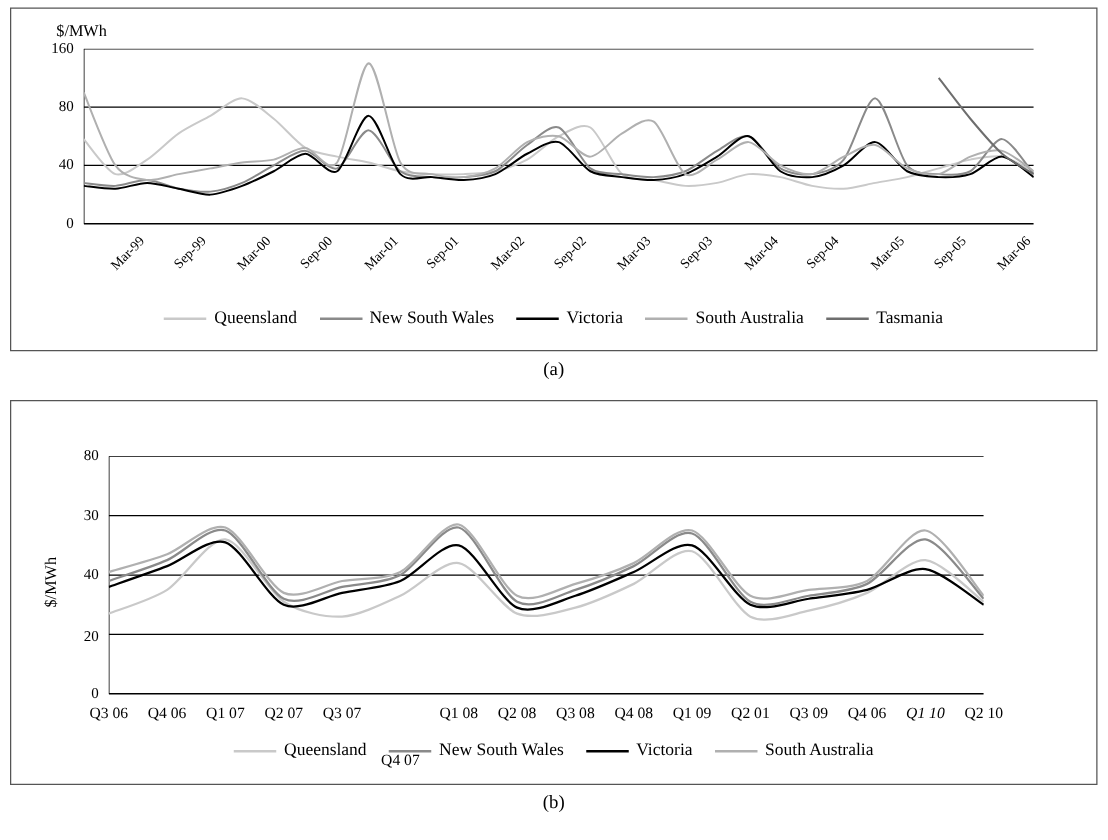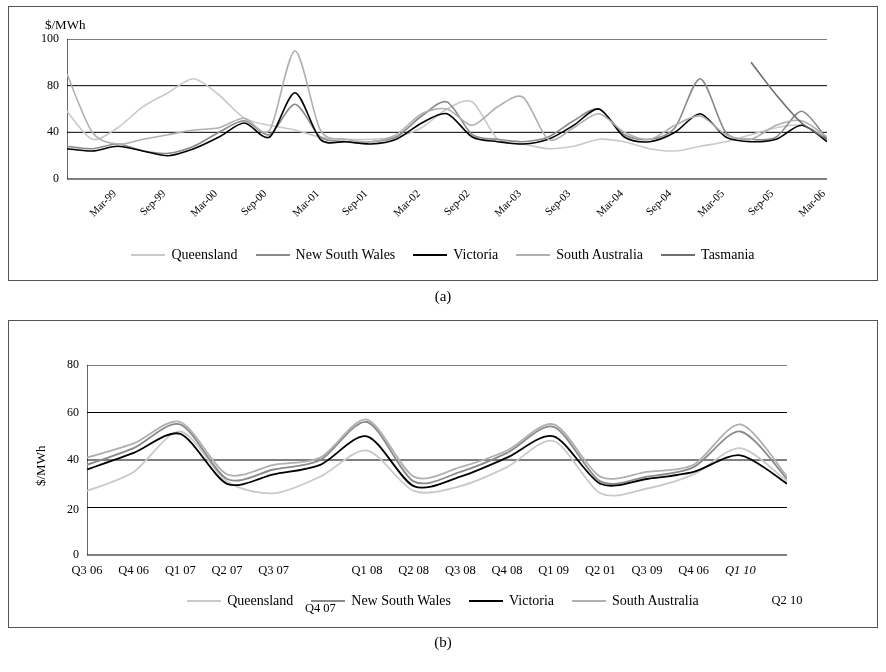--- a/index.html
+++ b/index.html
@@ -49,21 +49,21 @@
           <line x1="0" x2="0" y1="0" y2="140" stroke="#000000" stroke-width="1.2"></line>
           <path d="M 0.0 72.3 C 3.5 76.3, 18.2 98.0, 25.3 100.3 C 32.4 102.6, 43.6 93.2, 50.7 88.7 C 57.8 84.1, 68.9 72.6, 76.0 67.7 C 83.1 62.8, 94.2 57.6, 101.3 53.7 C 108.4 49.7, 119.6 39.3, 126.7 39.7 C 133.8 40.0, 144.9 50.4, 152.0 56.0 C 159.1 61.6, 170.2 75.1, 177.3 79.3 C 184.4 83.6, 195.6 84.7, 202.7 86.3 C 209.8 88.0, 220.9 89.4, 228.0 91.0 C 235.1 92.6, 246.2 96.7, 253.3 98.0 C 260.4 99.3, 271.6 100.0, 278.7 100.3 C 285.8 100.7, 296.9 100.7, 304.0 100.3 C 311.1 100.0, 322.2 99.6, 329.3 98.0 C 336.4 96.4, 347.6 92.6, 354.7 88.7 C 361.8 84.7, 372.9 73.6, 380.0 70.0 C 387.1 66.4, 398.2 58.8, 405.3 63.0 C 412.4 67.2, 423.6 94.5, 430.7 100.3 C 437.8 106.2, 448.9 103.7, 456.0 105.0 C 463.1 106.3, 474.2 109.3, 481.3 109.7 C 488.4 110.0, 499.6 108.6, 506.7 107.3 C 513.8 106.0, 524.9 101.0, 532.0 100.3 C 539.1 99.7, 550.2 101.4, 557.3 102.7 C 564.4 104.0, 575.6 108.4, 582.7 109.7 C 589.8 111.0, 600.9 112.3, 608.0 112.0 C 615.1 111.7, 626.2 108.6, 633.3 107.3 C 640.4 106.0, 651.6 104.3, 658.7 102.7 C 665.8 101.0, 676.9 97.6, 684.0 95.7 C 691.1 93.7, 702.2 90.0, 709.3 88.7 C 716.4 87.4, 727.6 85.0, 734.7 86.3 C 741.8 87.6, 756.5 96.4, 760.0 98.0" fill="none" stroke="#c9c9c9" stroke-width="1.6" stroke-linejoin="round"></path>
           <path d="M 0.0 107.3 C 3.5 107.7, 18.2 110.0, 25.3 109.7 C 32.4 109.3, 43.6 104.7, 50.7 105.0 C 57.8 105.3, 68.9 110.7, 76.0 112.0 C 83.1 113.3, 94.2 115.0, 101.3 114.3 C 108.4 113.7, 119.6 110.3, 126.7 107.3 C 133.8 104.4, 144.9 96.9, 152.0 93.3 C 159.1 89.7, 170.2 81.3, 177.3 81.7 C 184.4 82.0, 195.6 98.0, 202.7 95.7 C 209.8 93.4, 220.9 65.0, 228.0 65.3 C 235.1 65.7, 246.2 92.8, 253.3 98.0 C 260.4 103.2, 271.6 102.0, 278.7 102.7 C 285.8 103.3, 296.9 103.3, 304.0 102.7 C 311.1 102.0, 322.2 101.6, 329.3 98.0 C 336.4 94.4, 347.6 81.9, 354.7 77.0 C 361.8 72.1, 372.9 60.4, 380.0 63.0 C 387.1 65.6, 398.2 90.4, 405.3 95.7 C 412.4 100.9, 423.6 99.4, 430.7 100.3 C 437.8 101.3, 448.9 103.0, 456.0 102.7 C 463.1 102.3, 474.2 100.9, 481.3 98.0 C 488.4 95.1, 499.6 85.6, 506.7 81.7 C 513.8 77.7, 524.9 68.0, 532.0 70.0 C 539.1 72.0, 550.2 91.4, 557.3 95.7 C 564.4 99.9, 575.6 101.3, 582.7 100.3 C 589.8 99.4, 600.9 97.2, 608.0 88.7 C 615.1 80.2, 626.2 39.0, 633.3 39.7 C 640.4 40.3, 651.6 84.8, 658.7 93.3 C 665.8 101.8, 676.9 99.7, 684.0 100.3 C 691.1 101.0, 702.2 101.9, 709.3 98.0 C 716.4 94.1, 727.6 72.0, 734.7 72.3 C 741.8 72.7, 756.5 96.4, 760.0 100.3" fill="none" stroke="#8a8a8a" stroke-width="1.6" stroke-linejoin="round"></path>
           <path d="M 0.0 109.7 C 3.5 110.0, 18.2 112.3, 25.3 112.0 C 32.4 111.7, 43.6 107.3, 50.7 107.3 C 57.8 107.3, 68.9 110.7, 76.0 112.0 C 83.1 113.3, 94.2 117.0, 101.3 116.7 C 108.4 116.3, 119.6 112.3, 126.7 109.7 C 133.8 107.1, 144.9 101.6, 152.0 98.0 C 159.1 94.4, 170.2 84.0, 177.3 84.0 C 184.4 84.0, 195.6 102.2, 202.7 98.0 C 209.8 93.8, 220.9 53.3, 228.0 53.7 C 235.1 54.0, 246.2 93.5, 253.3 100.3 C 260.4 107.2, 271.6 102.0, 278.7 102.7 C 285.8 103.3, 296.9 105.3, 304.0 105.0 C 311.1 104.7, 322.2 103.3, 329.3 100.3 C 336.4 97.4, 347.6 87.6, 354.7 84.0 C 361.8 80.4, 372.9 72.7, 380.0 74.7 C 387.1 76.6, 398.2 94.1, 405.3 98.0 C 412.4 101.9, 423.6 101.7, 430.7 102.7 C 437.8 103.6, 448.9 105.3, 456.0 105.0 C 463.1 104.7, 474.2 102.9, 481.3 100.3 C 488.4 97.7, 499.6 90.6, 506.7 86.3 C 513.8 82.1, 524.9 68.4, 532.0 70.0 C 539.1 71.6, 550.2 93.4, 557.3 98.0 C 564.4 102.6, 575.6 103.3, 582.7 102.7 C 589.8 102.0, 600.9 97.3, 608.0 93.3 C 615.1 89.4, 626.2 74.0, 633.3 74.7 C 640.4 75.3, 651.6 94.1, 658.7 98.0 C 665.8 101.9, 676.9 102.3, 684.0 102.7 C 691.1 103.0, 702.2 102.6, 709.3 100.3 C 716.4 98.0, 727.6 86.0, 734.7 86.3 C 741.8 86.7, 756.5 100.4, 760.0 102.7" fill="none" stroke="#000000" stroke-width="1.6" stroke-linejoin="round"></path>
           <path d="M 0.0 35.0 C 3.5 43.2, 18.2 83.5, 25.3 93.3 C 32.4 103.1, 43.6 104.0, 50.7 105.0 C 57.8 106.0, 68.9 101.6, 76.0 100.3 C 83.1 99.0, 94.2 97.0, 101.3 95.7 C 108.4 94.4, 119.6 92.0, 126.7 91.0 C 133.8 90.0, 144.9 90.3, 152.0 88.7 C 159.1 87.0, 170.2 79.0, 177.3 79.3 C 184.4 79.7, 195.6 100.5, 202.7 91.0 C 209.8 81.5, 220.9 11.7, 228.0 11.7 C 235.1 11.7, 246.2 78.6, 253.3 91.0 C 260.4 103.4, 271.6 98.7, 278.7 100.3 C 285.8 102.0, 296.9 103.3, 304.0 102.7 C 311.1 102.0, 322.2 99.6, 329.3 95.7 C 336.4 91.7, 347.6 78.3, 354.7 74.7 C 361.8 71.1, 372.9 68.4, 380.0 70.0 C 387.1 71.6, 398.2 86.7, 405.3 86.3 C 412.4 86.0, 423.6 71.6, 430.7 67.7 C 437.8 63.7, 448.9 53.8, 456.0 58.3 C 463.1 62.9, 474.2 96.1, 481.3 100.3 C 488.4 104.6, 499.6 92.3, 506.7 88.7 C 513.8 85.1, 524.9 74.0, 532.0 74.7 C 539.1 75.3, 550.2 89.7, 557.3 93.3 C 564.4 96.9, 575.6 101.3, 582.7 100.3 C 589.8 99.4, 600.9 89.6, 608.0 86.3 C 615.1 83.1, 626.2 75.7, 633.3 77.0 C 640.4 78.3, 651.6 92.4, 658.7 95.7 C 665.8 98.9, 676.9 101.6, 684.0 100.3 C 691.1 99.0, 702.2 88.9, 709.3 86.3 C 716.4 83.7, 727.6 80.0, 734.7 81.7 C 741.8 83.3, 756.5 95.7, 760.0 98.0" fill="none" stroke="#b0b0b0" stroke-width="1.6" stroke-linejoin="round"></path>
           <path d="M 684.0 23.3 C 687.5 27.9, 702.2 47.5, 709.3 56.0 C 716.4 64.5, 727.6 77.8, 734.7 84.0 C 741.8 90.2, 756.5 98.0, 760.0 100.3" fill="none" stroke="#6e6e6e" stroke-width="1.6" stroke-linejoin="round"></path>
         </svg>
         <div class="tick-label" style="left: -42px; width: 34px; top: 132px;">0</div>
         <div class="tick-label" style="left: -42px; width: 34px; top: 85.3333px;">40</div>
         <div class="tick-label" style="left: -42px; width: 34px; top: 38.6667px;">80</div>
-        <div class="tick-label" style="left: -42px; width: 34px; top: -8px;">100</div>
+        <div class="tick-label" style="left: -42px; width: 34px; top: -8px;">160</div>
         <div class="xcat-a" style="left: 10px; top: 148px;">Mar-99</div>
         <div class="xcat-a" style="left: 60.6667px; top: 148px;">Sep-99</div>
         <div class="xcat-a" style="left: 111.333px; top: 148px;">Mar-00</div>
         <div class="xcat-a" style="left: 162px; top: 148px;">Sep-00</div>
         <div class="xcat-a" style="left: 212.667px; top: 148px;">Mar-01</div>
         <div class="xcat-a" style="left: 263.333px; top: 148px;">Sep-01</div>
         <div class="xcat-a" style="left: 314px; top: 148px;">Mar-02</div>
         <div class="xcat-a" style="left: 364.667px; top: 148px;">Sep-02</div>
         <div class="xcat-a" style="left: 415.333px; top: 148px;">Mar-03</div>
         <div class="xcat-a" style="left: 466px; top: 148px;">Sep-03</div>
@@ -109,38 +109,38 @@
           <line x1="0" x2="700" y1="0" y2="0" stroke="#000000" stroke-width="1"></line>
           <line x1="0" x2="0" y1="0" y2="190" stroke="#000000" stroke-width="1.2"></line>
           <path d="M 0.0 125.9 C 6.5 123.2, 33.6 115.2, 46.7 106.9 C 59.7 98.6, 80.3 65.2, 93.3 66.5 C 106.4 67.8, 126.9 107.7, 140.0 116.4 C 153.1 125.0, 173.6 128.9, 186.7 128.3 C 199.7 127.6, 220.3 117.6, 233.3 111.6 C 246.4 105.6, 266.9 83.5, 280.0 85.5 C 293.1 87.5, 313.6 120.9, 326.7 125.9 C 339.7 130.9, 360.3 124.5, 373.3 121.1 C 386.4 117.8, 406.9 108.4, 420.0 102.1 C 433.1 95.8, 453.6 72.3, 466.7 76.0 C 479.7 79.7, 500.3 121.6, 513.3 128.3 C 526.4 134.9, 546.9 126.2, 560.0 123.5 C 573.1 120.8, 593.6 114.9, 606.7 109.3 C 619.7 103.6, 640.3 82.1, 653.3 83.1 C 666.4 84.1, 693.5 111.7, 700.0 116.4" fill="none" stroke="#c9c9c9" stroke-width="1.8" stroke-linejoin="round"></path>
           <path d="M 0.0 99.8 C 6.5 97.4, 33.6 88.8, 46.7 83.1 C 59.7 77.5, 80.3 55.1, 93.3 59.4 C 106.4 63.7, 126.9 107.7, 140.0 114.0 C 153.1 120.3, 173.6 107.2, 186.7 104.5 C 199.7 101.8, 220.3 101.7, 233.3 95.0 C 246.4 88.3, 266.9 54.0, 280.0 57.0 C 293.1 60.0, 313.6 109.4, 326.7 116.4 C 339.7 123.4, 360.3 110.9, 373.3 106.9 C 386.4 102.9, 406.9 94.2, 420.0 87.9 C 433.1 81.6, 453.6 57.8, 466.7 61.8 C 479.7 65.7, 500.3 109.4, 513.3 116.4 C 526.4 123.4, 546.9 113.6, 560.0 111.6 C 573.1 109.6, 593.6 108.4, 606.7 102.1 C 619.7 95.8, 640.3 64.8, 653.3 66.5 C 666.4 68.2, 693.5 107.3, 700.0 114.0" fill="none" stroke="#8a8a8a" stroke-width="1.8" stroke-linejoin="round"></path>
           <path d="M 0.0 104.5 C 6.5 102.2, 33.6 92.9, 46.7 87.9 C 59.7 82.9, 80.3 64.6, 93.3 68.9 C 106.4 73.2, 126.9 113.1, 140.0 118.8 C 153.1 124.4, 173.6 111.9, 186.7 109.3 C 199.7 106.6, 220.3 105.1, 233.3 99.8 C 246.4 94.4, 266.9 68.3, 280.0 71.3 C 293.1 74.2, 313.6 115.5, 326.7 121.1 C 339.7 126.8, 360.3 115.6, 373.3 111.6 C 386.4 107.6, 406.9 98.3, 420.0 92.6 C 433.1 87.0, 453.6 67.6, 466.7 71.3 C 479.7 74.9, 500.3 112.8, 513.3 118.8 C 526.4 124.7, 546.9 115.7, 560.0 114.0 C 573.1 112.3, 593.6 110.2, 606.7 106.9 C 619.7 103.5, 640.3 88.6, 653.3 90.3 C 666.4 91.9, 693.5 114.8, 700.0 118.8" fill="none" stroke="#000000" stroke-width="1.8" stroke-linejoin="round"></path>
           <path d="M 0.0 92.6 C 6.5 90.6, 33.6 83.4, 46.7 78.4 C 59.7 73.4, 80.3 52.7, 93.3 57.0 C 106.4 61.3, 126.9 103.3, 140.0 109.3 C 153.1 115.2, 173.6 102.1, 186.7 99.8 C 199.7 97.4, 220.3 98.9, 233.3 92.6 C 246.4 86.3, 266.9 52.0, 280.0 54.6 C 293.1 57.3, 313.6 105.0, 326.7 111.6 C 339.7 118.3, 360.3 105.8, 373.3 102.1 C 386.4 98.5, 406.9 91.5, 420.0 85.5 C 433.1 79.5, 453.6 55.7, 466.7 59.4 C 479.7 63.0, 500.3 105.0, 513.3 111.6 C 526.4 118.3, 546.9 108.5, 560.0 106.9 C 573.1 105.2, 593.6 106.4, 606.7 99.8 C 619.7 93.1, 640.3 57.7, 653.3 59.4 C 666.4 61.0, 693.5 104.3, 700.0 111.6" fill="none" stroke="#b0b0b0" stroke-width="1.8" stroke-linejoin="round"></path>
         </svg>
         <div class="tick-label" style="left: -42px; width: 34px; top: 182px;">0</div>
         <div class="tick-label" style="left: -42px; width: 34px; top: 137px;">20</div>
         <div class="tick-label" style="left: -42px; width: 34px; top: 87px;">40</div>
-        <div class="tick-label" style="left: -42px; width: 34px; top: 39.5px;">60</div>
+        <div class="tick-label" style="left: -42px; width: 34px; top: 39.5px;">30</div>
         <div class="tick-label" style="left: -42px; width: 34px; top: -8px;">80</div>
         <div class="xcat-b" style="left: -26px; width: 52px; top: 198px;">Q3 06</div>
         <div class="xcat-b" style="left: 20.6667px; width: 52px; top: 198px;">Q4 06</div>
         <div class="xcat-b" style="left: 67.3333px; width: 52px; top: 198px;">Q1 07</div>
         <div class="xcat-b" style="left: 114px; width: 52px; top: 198px;">Q2 07</div>
         <div class="xcat-b" style="left: 160.667px; width: 52px; top: 198px;">Q3 07</div>
         <div class="xcat-b" style="left: 207.333px; width: 52px; top: 198px; margin-top: 38px;">Q4 07</div>
         <div class="xcat-b" style="left: 254px; width: 52px; top: 198px; text-align: center;">Q1 08</div>
         <div class="xcat-b" style="left: 300.667px; width: 52px; top: 198px;">Q2 08</div>
         <div class="xcat-b" style="left: 347.333px; width: 52px; top: 198px;">Q3 08</div>
         <div class="xcat-b" style="left: 394px; width: 52px; top: 198px;">Q4 08</div>
         <div class="xcat-b" style="left: 440.667px; width: 52px; top: 198px;">Q1 09</div>
         <div class="xcat-b" style="left: 487.333px; width: 52px; top: 198px;">Q2 01</div>
         <div class="xcat-b" style="left: 534px; width: 52px; top: 198px;">Q3 09</div>
         <div class="xcat-b" style="left: 580.667px; width: 52px; top: 198px;">Q4 06</div>
         <div class="xcat-b" style="left: 627.333px; width: 52px; top: 198px; font-style: italic;">Q1 10</div>
-        <div class="xcat-b" style="left: 674px; width: 52px; top: 198px; margin-top: 30px;">Q2 10</div>
+        <div class="xcat-b" style="left: 674px; width: 52px; top: 198px;">Q2 10</div>
       </div>
     <div class="legend" id="legend-b" style="left:0;top:272px;">
         <div class="legend-item">
           <span class="swatch" style="border-top-color: rgb(201, 201, 201);"></span>
           <span>Queensland</span>
         </div>
         <div class="legend-item">
           <span class="swatch" style="border-top-color: rgb(138, 138, 138);"></span>
           <span>New South Wales</span>
         </div>

